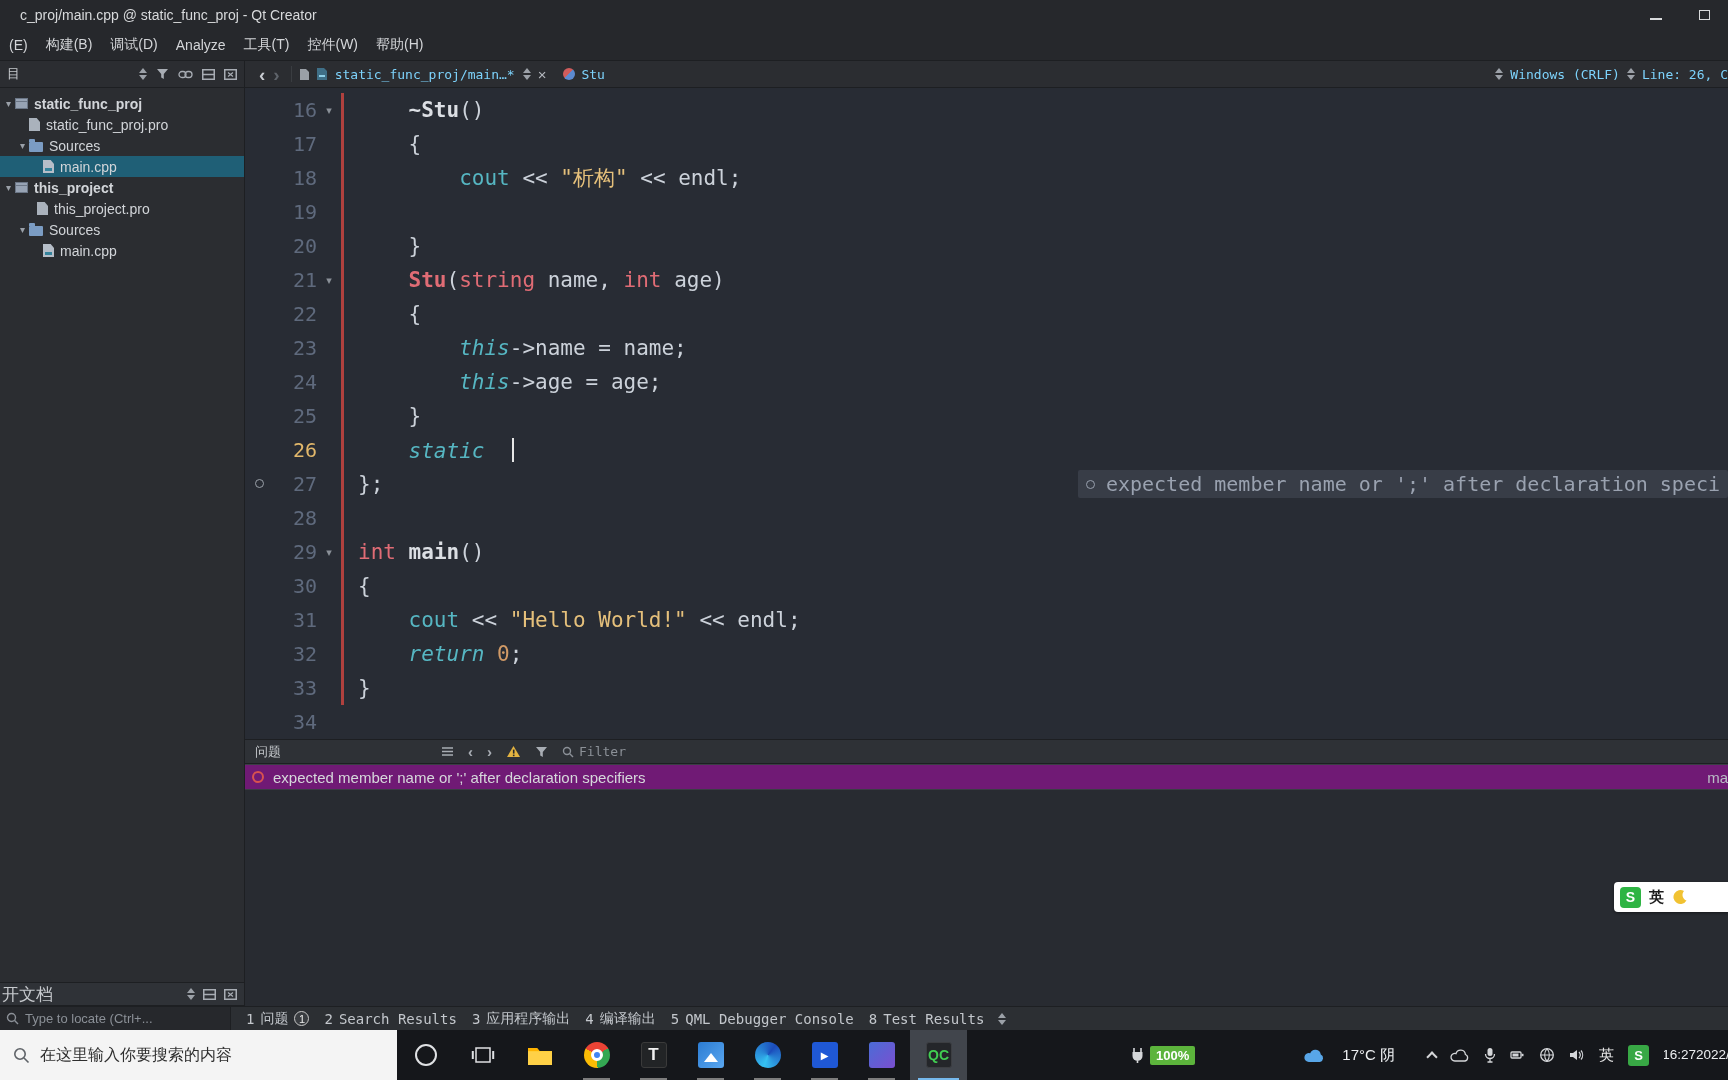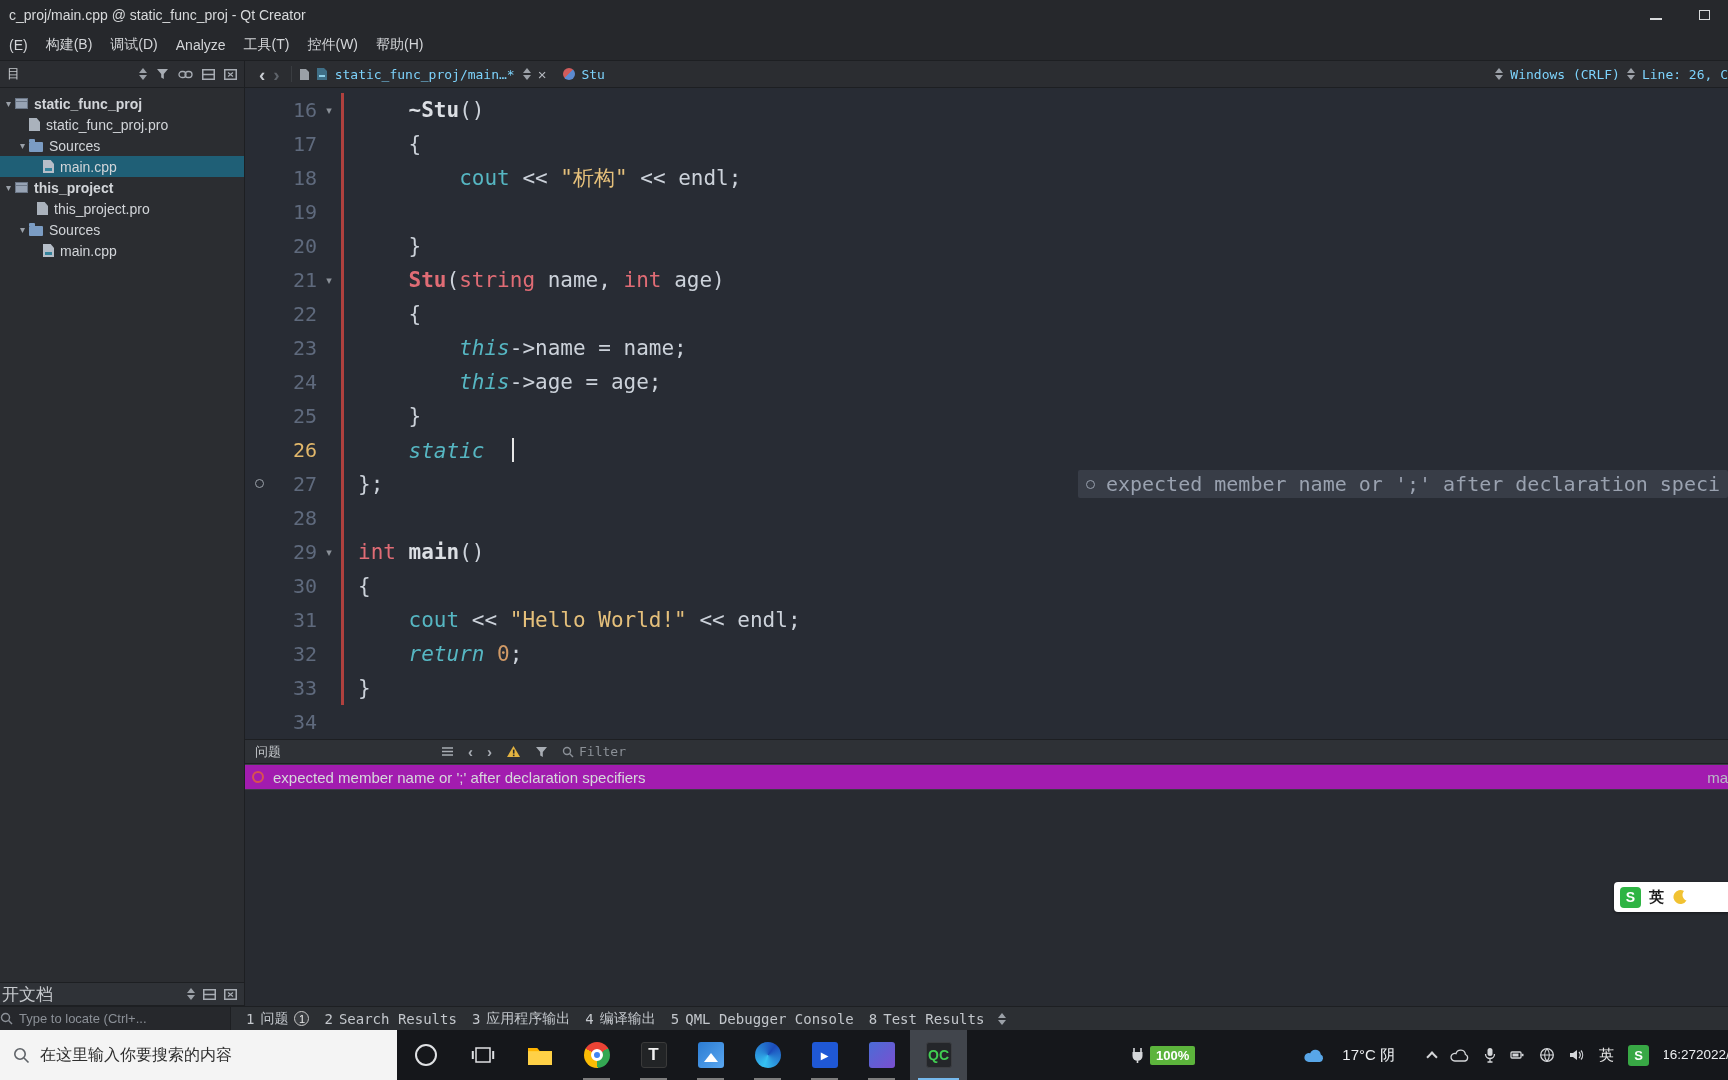--- a/index.html
+++ b/index.html
@@ -1,21 +1,21 @@
 <!DOCTYPE html>
 <html><head>
 <meta charset="utf-8">
 <style>
 *{margin:0;padding:0;box-sizing:border-box}
 html,body{width:1728px;height:1080px;overflow:hidden;background:#282c34;font-family:"Liberation Sans",sans-serif}
 .app{position:relative;width:1728px;height:1080px;display:flex;flex-direction:column;background:#282c34}
 
 
 .titlebar{height:30px;background:#26282c;display:flex;align-items:center;color:#d8dadc;font-size:14px;flex:none}
-.titlebar .title{padding-left:9px;white-space:nowrap}
+.titlebar .title{padding-left:20px;white-space:nowrap}
 .win-btns{margin-left:auto;display:flex;height:100%}
 .win-btn{width:48px;height:100%;display:flex;align-items:center;justify-content:center}
 .min-glyph{width:12px;height:2px;background:#d8dadc;margin-top:8px}
 .max-glyph{width:11px;height:10px;border:1px solid #d8dadc}
 
 
 .menubar{height:30px;background:#26282c;display:flex;align-items:center;color:#d3d5d8;font-size:14px;flex:none}
 .menu-item{padding:0 9px;height:100%;display:flex;align-items:center;cursor:default}
 
 
@@ -85,28 +85,28 @@
 .annotation{margin-left:auto;background:#383d47;color:#9aa2b0;display:flex;align-items:center;padding:2px 8px;font-size:20px;flex:none;white-space:pre;border-radius:2px}
 .ann-dot{width:9px;height:9px;border:1px solid #98a0ae;border-radius:50%;margin-right:11px;flex:none}
 
 
 .issues{flex:1;border-top:1px solid #1d1f22;background:#282b31;display:flex;flex-direction:column;min-height:0}
 .issues-header{height:24px;background:#2e3136;border-bottom:1px solid #1d1f22;display:flex;align-items:center;font-size:13px;color:#c6c9cd;flex:none}
 .issues-title{padding:0 10px;font-family:"DejaVu Sans Mono",monospace}
 .issues-tools{display:flex;align-items:center;gap:14px;margin-left:150px}
 .hdr-chev{font-size:15px;font-weight:bold;color:#a8adb4;line-height:1}
 .filter-field{display:flex;align-items:center;gap:5px;color:#8b9097;font-family:"DejaVu Sans Mono",monospace;font-size:13px}
-.issue-row{height:26px;display:flex;align-items:center;border-bottom:1px solid #3a3e44;border-top:1px solid #3a3e44;font-size:15px;color:#d6d8db;background:#a21caf;flex:none}
+.issue-row{height:26px;display:flex;align-items:center;border-bottom:1px solid #3a3e44;border-top:1px solid #3a3e44;font-size:15px;color:#d6d8db;background:#701a75;flex:none}
 .err-icon{width:12px;height:12px;border-radius:50%;border:2px solid #d9534f;margin:0 9px 0 7px;flex:none}
 .issue-loc{margin-left:auto;color:#b9bec6;overflow:hidden;flex:none;padding-left:20px}
 .issues-body{flex:1}
 
 
 .statusbar{height:24px;background:#2c2f33;border-top:1px solid #1d1f22;display:flex;align-items:center;flex:none;color:#c3c7cc}
-.locator{width:231px;height:100%;display:flex;align-items:center;gap:6px;background:#26282c;border-right:1px solid #1d1f22;color:#8b9097;font-size:13px;flex:none;white-space:nowrap;overflow:hidden}
+.locator{width:231px;height:100%;display:flex;align-items:center;gap:6px;background:#26282c;border-right:1px solid #1d1f22;padding-left:6px;color:#8b9097;font-size:13px;flex:none;white-space:nowrap;overflow:hidden}
 .panel-btn{display:flex;align-items:center;margin-left:15px;font-family:"DejaVu Sans Mono",monospace;font-size:14px;white-space:nowrap}
 .panel-num{margin-right:6px}
 .panel-badge{margin-left:6px;min-width:15px;height:15px;border-radius:8px;background:#3a3d41;border:1px solid #c8c8c8;color:#ececec;font-size:11px;display:flex;align-items:center;justify-content:center;padding:0 2px;font-family:"Liberation Sans",sans-serif}
 .statusbar .updown{margin-left:14px}
 
 
 .taskbar{height:50px;background:#15171b;display:flex;align-items:stretch;flex:none}
 .tb-search{width:397px;background:#f4f4f4;display:flex;align-items:center;padding-left:13px;color:#2e2e2e;font-size:16px;gap:10px;flex:none;white-space:nowrap;overflow:hidden}
 .tb-icons{display:flex;align-items:stretch}
 .tb-icon{width:57px;display:flex;align-items:center;justify-content:center;position:relative}

